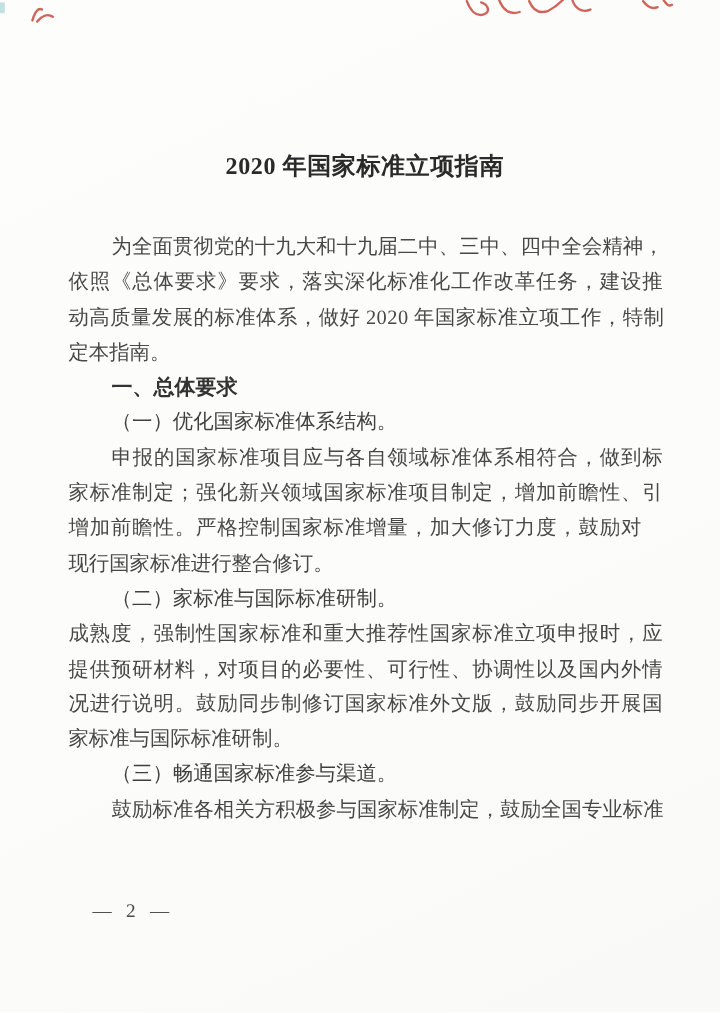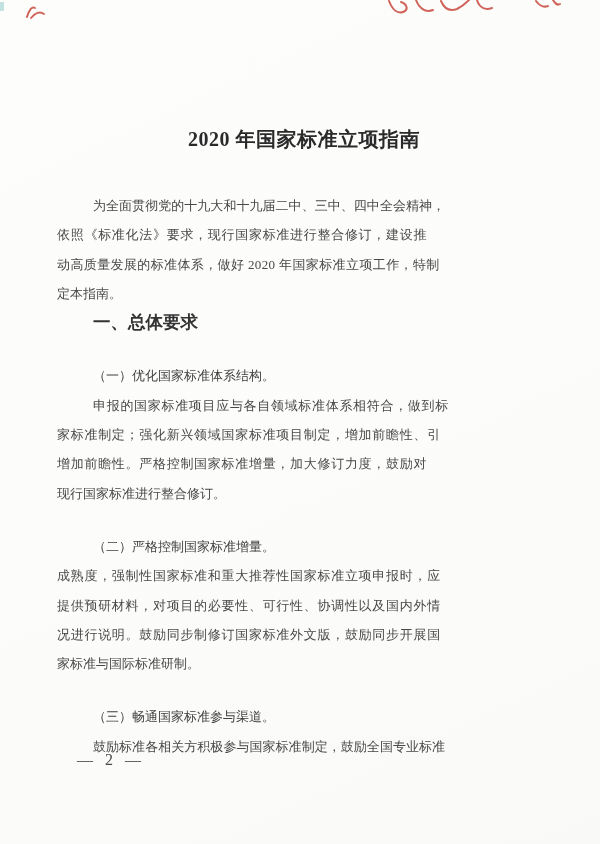--- a/index.html
+++ b/index.html
@@ -47,37 +47,36 @@
   }
   .doc-body {
     position: absolute;
     top: 191px;
     left: 57px;
     width: 490px;
   }
   .line {
     height: 29.3px;
     line-height: 29.3px;
-    font-size: 13px;
+    font-size: 17px;
     color: #484848;
     white-space: nowrap;
     overflow: visible;
   }
   .line.first {
     padding-left: 36px;
   }
   .line.heading1 {
     font-family: Liberation Sans, sans-serif;
     font-weight: 700;
     font-size: 17.5px;
     color: #333333;
   }
   .line.heading2 {
     color: #404040;
-    margin-top: 24px;
   }
   .page-number {
     position: absolute;
     top: 751px;
     left: 77px;
     font-size: 16px;
     color: #4a4a4a;
     word-spacing: 6px;
     letter-spacing: 1px;
   }
@@ -92,30 +91,30 @@
     <path d="M389 1 C392 9 397 14 403 12 C409 10 407 4 401 2 M416 0 C419 8 425 13 433 10 M441 1 C444 8 449 12 457 9 C463 6 467 2 469 0 M477 0 C479 7 485 11 492 8" fill="none" stroke-width="2" stroke-linecap="round" stroke="#c43a2e"></path>
     <path d="M536 1 C539 5 543 8 548 6 M553 0 C555 3 557 6 560 4" fill="none" stroke-width="2" stroke-linecap="round" stroke="#c43a2e"></path>
   </svg>
 
   <div class="corner-artifact"></div>
 
   <h1 class="doc-title">2020 年国家标准立项指南</h1>
 
   <div class="doc-body">
       <div class="line paragraph first"><span style="letter-spacing: 0.04px;">为全面贯彻党的十九大和十九届二中、三中、四中全会精神，</span></div>
-      <div class="line paragraph"><span style="letter-spacing: 0.71px;">依照《标准化法》要求，现行国家标准进行整合修订，建设推</span></div>
+      <div class="line paragraph"><span style="letter-spacing: 0.71px;">依照《总体要求》要求，落实深化标准化工作改革任务，建设推</span></div>
       <div class="line paragraph"><span style="letter-spacing: 0.38px;">动高质量发展的标准体系，做好 2020 年国家标准立项工作，特制</span></div>
       <div class="line paragraph"><span>定本指南。</span></div>
       <div class="line heading1 first"><span>一、总体要求</span></div>
       <div class="line heading2 first"><span>（一）优化国家标准体系结构。</span></div>
       <div class="line paragraph first"><span style="letter-spacing: 0.69px;">申报的国家标准项目应与各自领域标准体系相符合，做到标</span></div>
       <div class="line paragraph"><span style="letter-spacing: 0.71px;">家标准制定；强化新兴领域国家标准项目制定，增加前瞻性、引</span></div>
       <div class="line paragraph"><span style="letter-spacing: 0.71px;">增加前瞻性。严格控制国家标准增量，加大修订力度，鼓励对</span></div>
       <div class="line paragraph"><span>现行国家标准进行整合修订。</span></div>
-      <div class="line heading2 first"><span>（二）严格控制国家标准增量。</span></div>
+      <div class="line heading2 first"><span>（二）家标准与国际标准研制。</span></div>
       <div class="line paragraph"><span style="letter-spacing: 0.71px;">成熟度，强制性国家标准和重大推荐性国家标准立项申报时，应</span></div>
       <div class="line paragraph"><span style="letter-spacing: 0.71px;">提供预研材料，对项目的必要性、可行性、协调性以及国内外情</span></div>
       <div class="line paragraph"><span style="letter-spacing: 0.71px;">况进行说明。鼓励同步制修订国家标准外文版，鼓励同步开展国</span></div>
       <div class="line paragraph"><span>家标准与国际标准研制。</span></div>
       <div class="line heading2 first"><span>（三）畅通国家标准参与渠道。</span></div>
       <div class="line paragraph first"><span style="letter-spacing: 0.04px;">鼓励标准各相关方积极参与国家标准制定，鼓励全国专业标准</span></div>
     </div>
 
   <div class="page-number">— 2 —</div>
 

